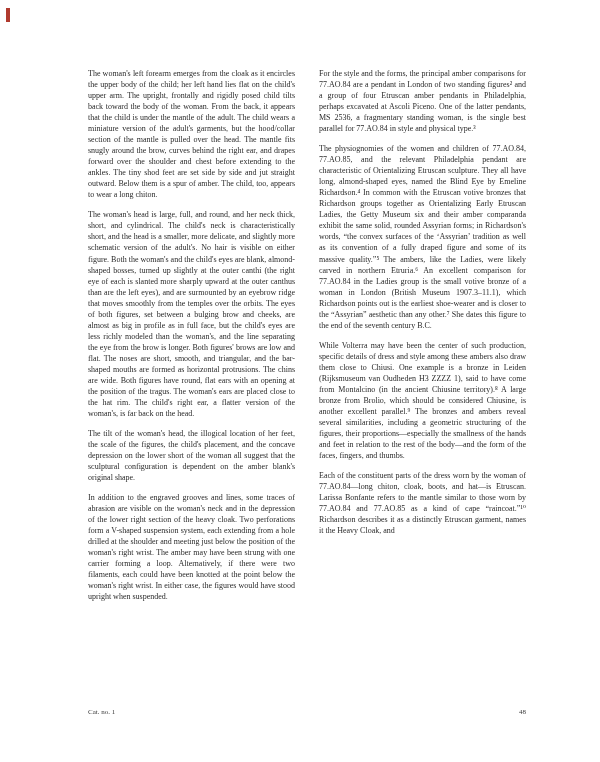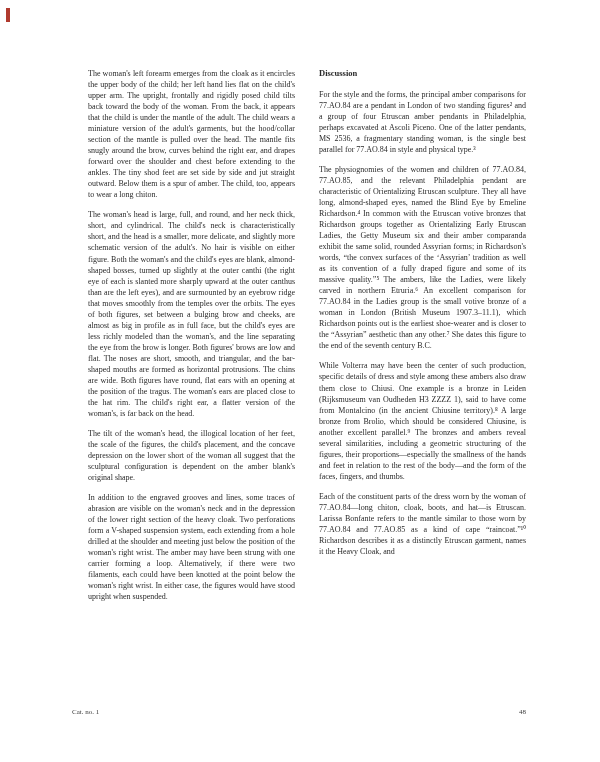--- a/index.html
+++ b/index.html
@@ -33,31 +33,30 @@
   }
   .column {
     width: 207px;
     font-size: 8px;
     line-height: 1.38;
     text-align: justify;
   }
   .column p {
     margin: 0 0 9px 0;
     text-indent: 0;
-    font-family: Liberation Serif, serif;
   }
   .discussion-heading {
     font-weight: bold;
     font-size: 8.5px;
     margin: 0 0 9px 0;
     text-align: left;
   }
   .page-footer {
     position: absolute;
-    left: 72px;
+    left: 88px;
     right: 74px;
     top: 708px;
     display: flex;
     justify-content: space-between;
     font-size: 7px;
     color: #3a3a3a;
   }
 </style>
 </head>
 <body>
@@ -65,21 +64,20 @@
 <div class="red-mark"></div>
 
 <div class="page-content">
   <div class="column">
     <p>The woman's left forearm emerges from the cloak as it encircles the upper body of the child; her left hand lies flat on the child's upper arm. The upright, frontally and rigidly posed child tilts back toward the body of the woman. From the back, it appears that the child is under the mantle of the adult. The child wears a miniature version of the adult's garments, but the hood/collar section of the mantle is pulled over the head. The mantle fits snugly around the brow, curves behind the right ear, and drapes forward over the shoulder and chest before extending to the ankles. The tiny shod feet are set side by side and jut straight outward. Below them is a spur of amber. The child, too, appears to wear a long chiton.</p>
     <p>The woman's head is large, full, and round, and her neck thick, short, and cylindrical. The child's neck is characteristically short, and the head is a smaller, more delicate, and slightly more schematic version of the adult's. No hair is visible on either figure. Both the woman's and the child's eyes are blank, almond-shaped bosses, turned up slightly at the outer canthi (the right eye of each is slanted more sharply upward at the outer canthus than are the left eyes), and are surmounted by an eyebrow ridge that moves smoothly from the temples over the orbits. The eyes of both figures, set between a bulging brow and cheeks, are almost as big in profile as in full face, but the child's eyes are less richly modeled than the woman's, and the line separating the eye from the brow is longer. Both figures' brows are low and flat. The noses are short, smooth, and triangular, and the bar-shaped mouths are formed as horizontal protrusions. The chins are wide. Both figures have round, flat ears with an opening at the position of the tragus. The woman's ears are placed close to the hat rim. The child's right ear, a flatter version of the woman's, is far back on the head.</p>
     <p>The tilt of the woman's head, the illogical location of her feet, the scale of the figures, the child's placement, and the concave depression on the lower short of the woman all suggest that the sculptural configuration is dependent on the amber blank's original shape.</p>
     <p>In addition to the engraved grooves and lines, some traces of abrasion are visible on the woman's neck and in the depression of the lower right section of the heavy cloak. Two perforations form a V-shaped suspension system, each extending from a hole drilled at the shoulder and meeting just below the position of the woman's right wrist. The amber may have been strung with one carrier forming a loop. Alternatively, if there were two filaments, each could have been knotted at the point below the woman's right wrist. In either case, the figures would have stood upright when suspended.</p>
   </div>
   <div class="column">
-    <p class="discussion-heading">Discussion</p>
     <p>For the style and the forms, the principal amber comparisons for 77.AO.84 are a pendant in London of two standing figures² and a group of four Etruscan amber pendants in Philadelphia, perhaps excavated at Ascoli Piceno. One of the latter pendants, MS 2536, a fragmentary standing woman, is the single best parallel for 77.AO.84 in style and physical type.³</p>
     <p>The physiognomies of the women and children of 77.AO.84, 77.AO.85, and the relevant Philadelphia pendant are characteristic of Orientalizing Etruscan sculpture. They all have long, almond-shaped eyes, named the Blind Eye by Emeline Richardson.⁴ In common with the Etruscan votive bronzes that Richardson groups together as Orientalizing Early Etruscan Ladies, the Getty Museum six and their amber comparanda exhibit the same solid, rounded Assyrian forms; in Richardson's words, “the convex surfaces of the ‘Assyrian’ tradition as well as its convention of a fully draped figure and some of its massive quality.”⁵ The ambers, like the Ladies, were likely carved in northern Etruria.⁶ An excellent comparison for 77.AO.84 in the Ladies group is the small votive bronze of a woman in London (British Museum 1907.3–11.1), which Richardson points out is the earliest shoe-wearer and is closer to the “Assyrian” aesthetic than any other.⁷ She dates this figure to the end of the seventh century B.C.</p>
     <p>While Volterra may have been the center of such production, specific details of dress and style among these ambers also draw them close to Chiusi. One example is a bronze in Leiden (Rijksmuseum van Oudheden H3 ZZZZ 1), said to have come from Montalcino (in the ancient Chiusine territory).⁸ A large bronze from Brolio, which should be considered Chiusine, is another excellent parallel.⁹ The bronzes and ambers reveal several similarities, including a geometric structuring of the figures, their proportions—especially the smallness of the hands and feet in relation to the rest of the body—and the form of the faces, fingers, and thumbs.</p>
     <p>Each of the constituent parts of the dress worn by the woman of 77.AO.84—long chiton, cloak, boots, and hat—is Etruscan. Larissa Bonfante refers to the mantle similar to those worn by 77.AO.84 and 77.AO.85 as a kind of cape “raincoat.”¹⁰ Richardson describes it as a distinctly Etruscan garment, names it the Heavy Cloak, and</p>
   </div>
 </div>
 
 <div class="page-footer">
   <span>Cat. no. 1</span>
   <span>48</span>

